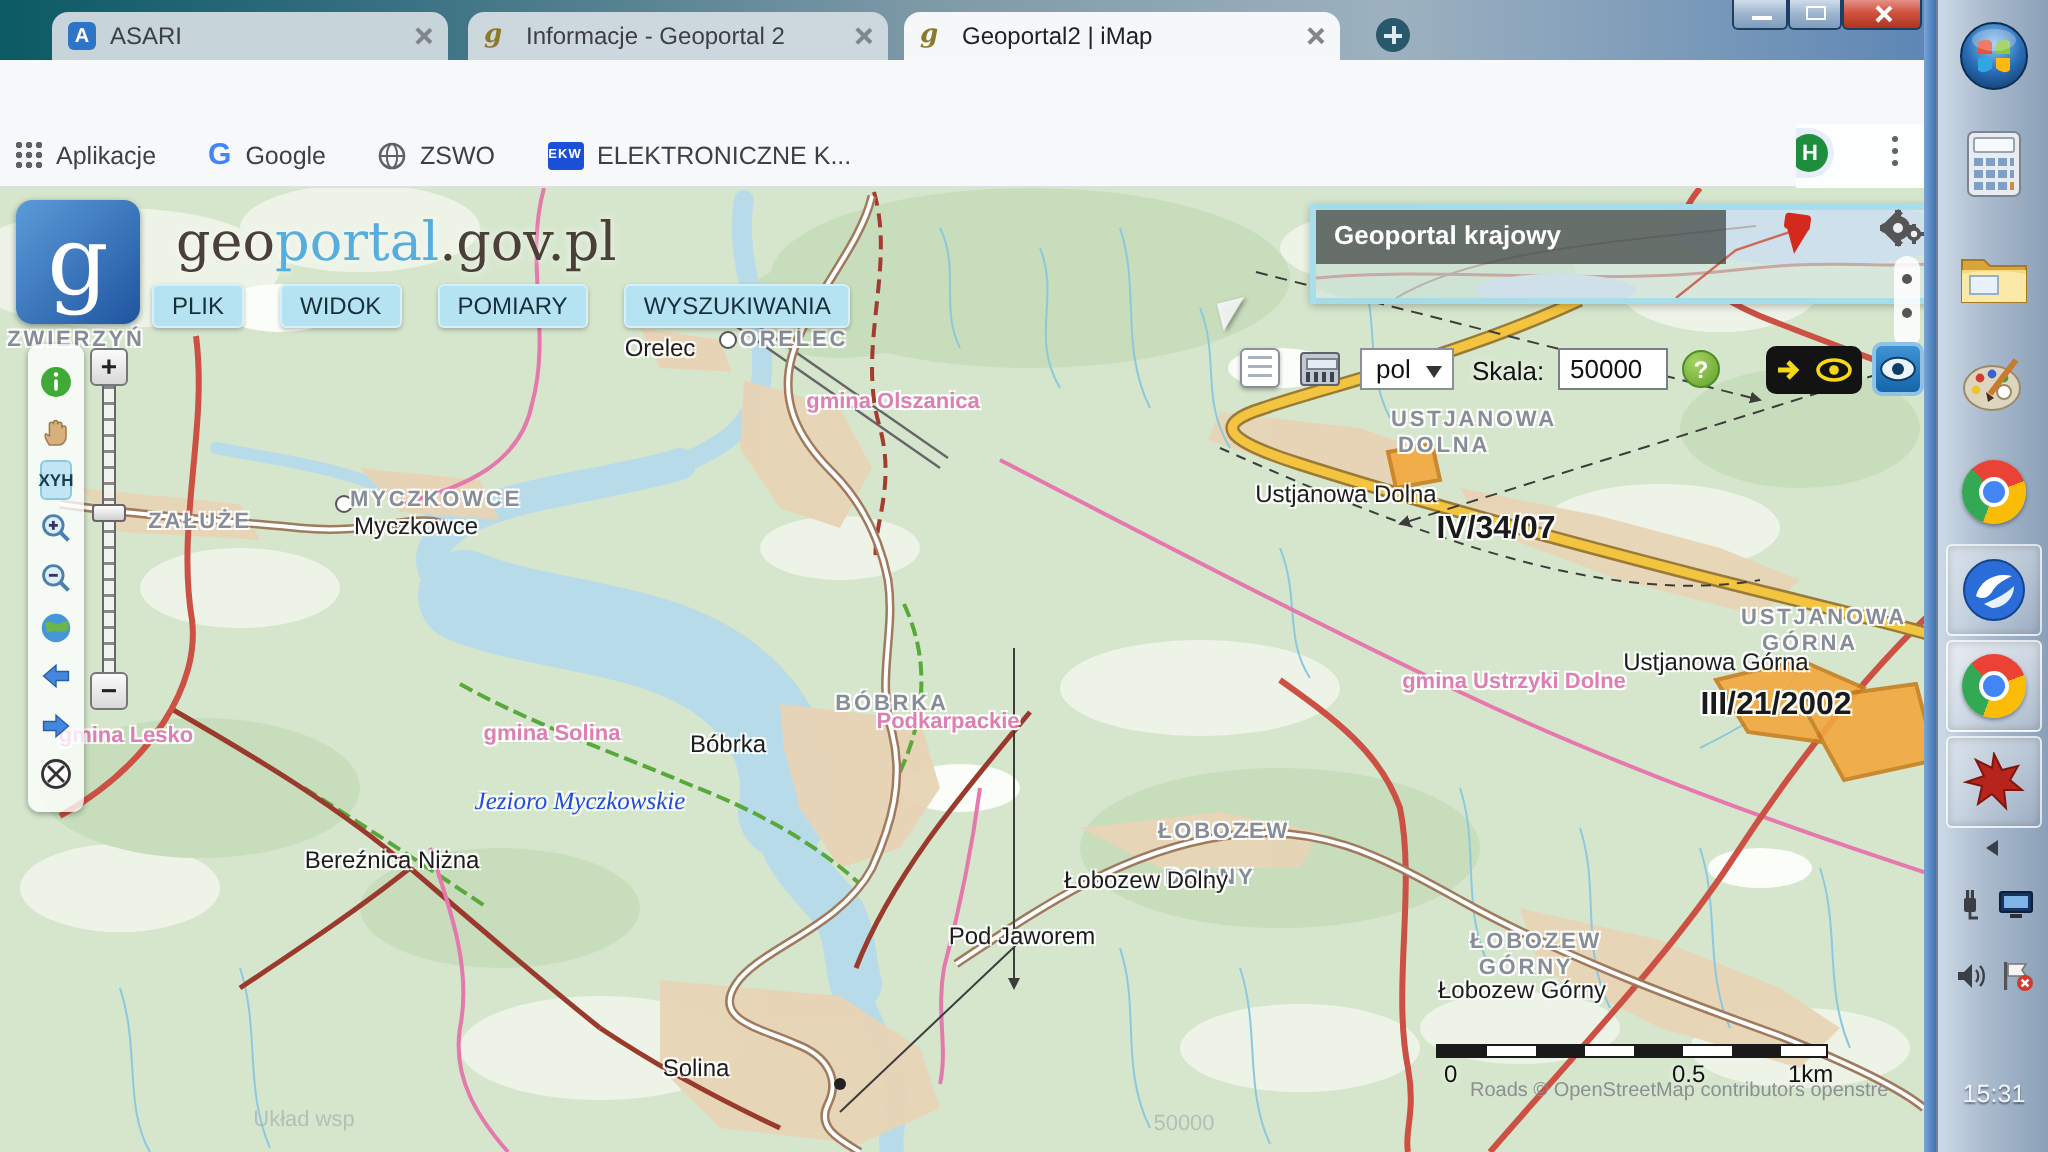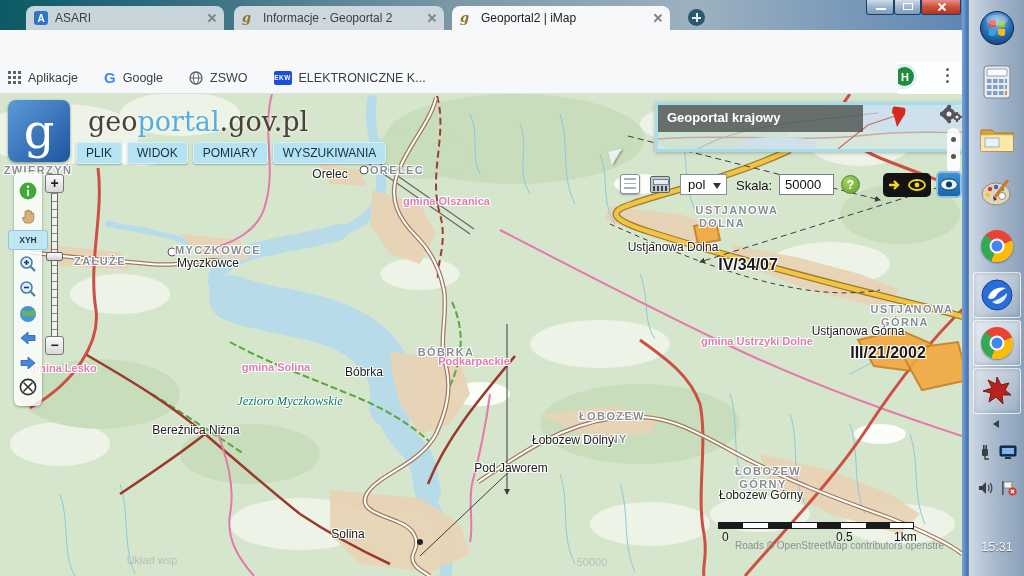--- a/index.html
+++ b/index.html
@@ -53,29 +53,29 @@
 
   
   .map{position:absolute;left:0;top:94px;width:968px;height:482px;overflow:hidden;background:#d6e6cd;}
   .map svg.basemap{position:absolute;left:0;top:0;}
   .labels-layer{position:absolute;left:0;top:0;width:968px;height:482px;}
   .maplabel{position:absolute;transform:translate(-50%,-50%);white-space:nowrap;
     text-shadow:-1px -1px 0 rgba(255,255,255,.95),1px -1px 0 rgba(255,255,255,.95),-1px 1px 0 rgba(255,255,255,.95),1px 1px 0 rgba(255,255,255,.95);}
   .caps{font-size:11px;font-weight:bold;letter-spacing:1.4px;color:#868d97;}
   .place{font-size:12px;color:#1c1c1c;}
   .gmina{font-size:11px;font-weight:bold;color:#dd7fb0;}
-  .water{font-size:12.5px;font-style:italic;color:#0f766e;font-family:"Liberation Serif",serif;}
+  .water{font-size:12.5px;font-style:italic;color:#1d4ed8;font-family:"Liberation Serif",serif;}
   .code{font-size:16px;font-weight:bold;color:#1a1a1a;}
   .ghost{font-size:11px;color:#9aa0a6;opacity:.55;z-index:40;text-shadow:none;}
 
   
   .gp-logo{position:absolute;left:8px;top:6px;width:62px;height:62px;border-radius:8px;background:linear-gradient(135deg,#5b9bd8,#1f55a0);display:flex;align-items:center;justify-content:center;color:#fff;font-family:"DejaVu Serif",serif;font-size:48px;line-height:56px;box-shadow:0 1px 3px rgba(0,0,0,.4);z-index:6;}
   .gp-title{position:absolute;left:88px;top:12px;font-family:"DejaVu Serif",serif;font-size:27px;color:#4a4038;z-index:6;text-shadow:0 0 4px rgba(255,255,255,.8);}
   .gp-title .blue{color:#55aede;}
-  .gp-menu{position:absolute;left:76px;top:48px;display:flex;gap:5px;z-index:6;}
+  .gp-menu{position:absolute;left:76px;top:48px;display:flex;gap:18px;z-index:6;}
   .gp-menu .mbtn{background:#b5e3f2;border:1px solid #d6f0f9;border-radius:3px;padding:3px 9px;font-size:12px;color:#17303c;box-shadow:0 1px 2px rgba(0,0,0,.25);}
 
   
   .overview{position:absolute;left:618px;top:8px;width:318px;height:50px;border:3px solid rgba(160,220,235,.85);background:linear-gradient(100deg,#c2d8c9,#d8e7db 38%,#cfe0ea 68%,#dbe8ef);z-index:6;box-shadow:0 1px 4px rgba(0,0,0,.25);margin-left:37px;}
   .ov-band{position:absolute;left:0;top:0;width:205px;height:27px;background:rgba(60,65,62,.72);color:#fff;font-size:13px;font-weight:bold;padding:5px 0 0 9px;}
   .ov-marker{position:absolute;left:234px;top:8px;width:0;height:0;border-left:6px solid transparent;border-right:6px solid transparent;border-top:14px solid #d42a1e;transform:rotate(8deg);}
   .ov-marker::after{content:"";position:absolute;left:-7px;top:-20px;width:13px;height:8px;background:#d42a1e;border-radius:2px;}
   .ov-arrow{position:absolute;left:610px;top:56px;width:0;height:0;border-top:14px solid rgba(250,250,250,.9);border-right:14px solid transparent;transform:rotate(-14deg);filter:drop-shadow(1px 1px 1px rgba(0,0,0,.4));z-index:6;}
   .gear{position:absolute;left:940px;top:10px;z-index:6;}
   .side-pill{position:absolute;left:947px;top:34px;width:13px;height:46px;background:rgba(255,255,255,.85);border-radius:7px;z-index:6;}
@@ -92,21 +92,21 @@
   .lang-select{position:absolute;left:680px;top:80px;width:47px;height:21px;background:#fff;border:1px solid #8a8f98;font-size:13px;color:#111;display:flex;align-items:center;padding-left:7px;}
   .lang-select .car{position:absolute;right:5px;top:8px;width:0;height:0;border-left:4px solid transparent;border-right:4px solid transparent;border-top:6px solid #333;}
   .scale-label{position:absolute;left:736px;top:84px;font-size:13px;color:#111;text-shadow:0 0 3px #fff;}
   .scale-input{position:absolute;left:779px;top:80px;width:55px;height:21px;background:#fff;border:1px solid #7a7f88;font-size:13px;color:#111;padding:0 0 0 5px;font-family:"Liberation Sans",sans-serif;}
   .help-btn{position:absolute;left:841px;top:81px;width:19px;height:19px;border-radius:50%;background:radial-gradient(circle at 35% 30%,#a5d45f,#629f2f);border:1px solid #4e8c28;color:#fff;font-size:12px;font-weight:bold;display:flex;align-items:center;justify-content:center;}
   .blackbox{position:absolute;left:883px;top:79px;width:48px;height:24px;background:#131313;border-radius:5px;display:flex;align-items:center;justify-content:space-evenly;}
   .blueeye{position:absolute;left:936px;top:77px;width:26px;height:27px;background:linear-gradient(#3f93d4,#1565ab);border:2px solid #8fc2e4;border-radius:5px;display:flex;align-items:center;justify-content:center;}
 
   
   .ltool{position:absolute;left:14px;top:78px;width:28px;height:234px;background:rgba(255,255,255,.78);border-radius:6px;box-shadow:0 1px 3px rgba(0,0,0,.35);z-index:6;display:flex;flex-direction:column;align-items:center;justify-content:space-evenly;padding:4px 0;}
-  .ltool .lit{width:40px;height:20px;display:flex;align-items:center;justify-content:center;}
+  .ltool .lit{width:16px;height:20px;display:flex;align-items:center;justify-content:center;}
   .xyh-btn{width:24px;height:16px;background:#bfe6f2;border:1px solid #8fc7dd;border-radius:3px;font-size:8.5px;font-weight:bold;color:#1c3b4a;display:flex;align-items:center;justify-content:center;}
   .zslider{position:absolute;left:45px;top:80px;z-index:6;}
   .zbtn{position:absolute;left:0;width:19px;height:19px;background:linear-gradient(#fbfbfb,#d8d8d8);border:1px solid #777;border-radius:3px;color:#222;font-size:14px;font-weight:bold;text-align:center;line-height:16px;}
   .zbtn.plus{top:0;} .zbtn.minus{top:162px;}
   .ztrack{position:absolute;left:6px;top:19px;width:7px;height:143px;background:repeating-linear-gradient(to bottom,#888 0 1.5px,rgba(245,245,245,.85) 1.5px 8px);border-left:1px solid #666;border-right:1px solid #666;}
   .zhandle{position:absolute;left:1px;top:78px;width:17px;height:9px;background:linear-gradient(#fefefe,#cfcfcf);border:1px solid #666;border-radius:2px;}
 
   
   .scalebar{position:absolute;left:718px;top:428px;width:196px;height:7px;border:1px solid #1a1a1a;background:repeating-linear-gradient(to right,#1a1a1a 0 24.5px,#fff 24.5px 49px);z-index:5;}
   .sb-lab{position:absolute;top:436px;font-size:12px;color:#111;z-index:5;text-shadow:0 0 3px #fff;}

